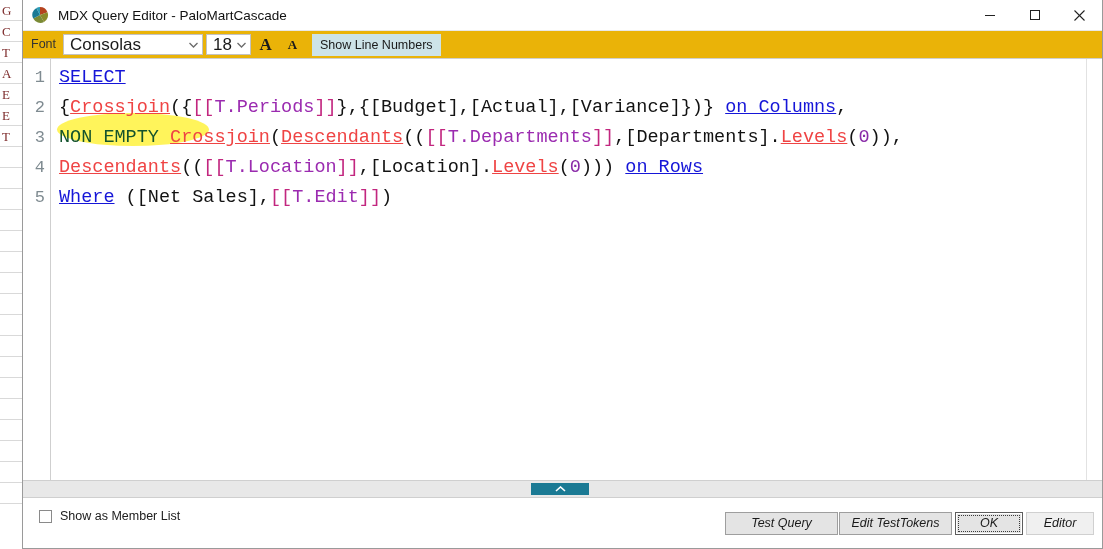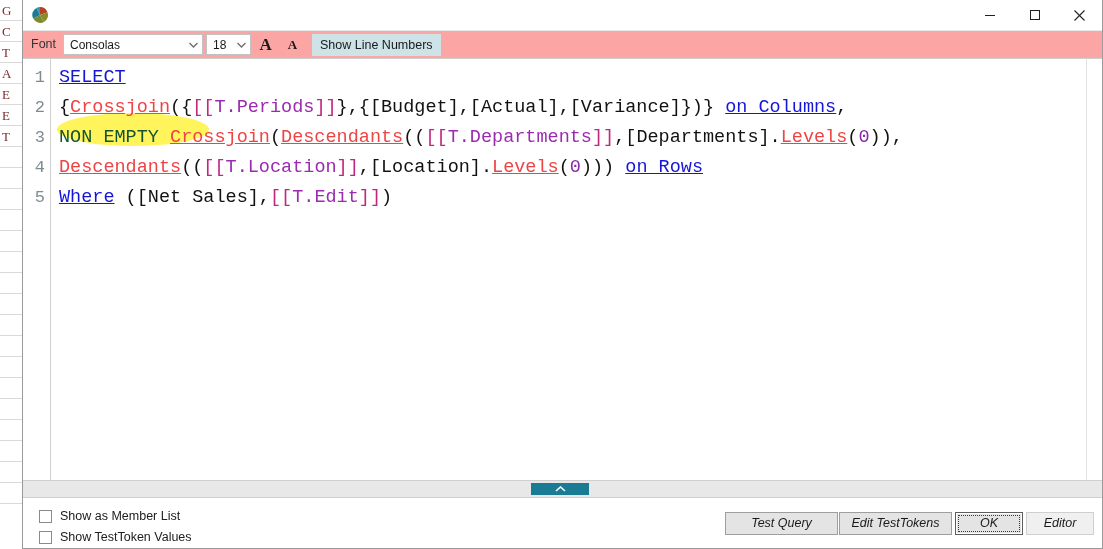--- a/index.html
+++ b/index.html
@@ -121,41 +121,41 @@
     background: transparent;
     border: none;
     cursor: default;
   }
   .winbtn svg { display: block; }
 
   
   #toolbar {
     position: relative;
     height: 27px;
-    background: #fca5a5;
+    background: #eab308;
     display: flex;
     align-items: center;
     border-bottom: 1px solid #cfcfcf;
   }
   #font-label {
     font-size: 12.5px;
     color: #333;
     padding: 0 7px 0 8px;
     line-height: 27px;
   }
   .combo {
     height: 21px;
     border: 1px solid #c2c2c2;
     background: #ffffff;
     display: flex;
     align-items: center;
     box-sizing: border-box;
   }
   .combo .cval {
-    font-size: 12px;
+    font-size: 17px;
     color: #1a1a1a;
     padding-left: 6px;
     flex: 1 1 auto;
     white-space: nowrap;
     overflow: hidden;
   }
   .combo .carrow {
     width: 17px;
     display: flex;
     align-items: center;
@@ -414,20 +414,21 @@
   <div id="titlebar">
     <div id="app-icon">
       <svg width="18" height="18" viewBox="0 0 18 18">
         <path d="M9 9 L9 1 A8 8 0 0 1 16.5 6.2 Z" fill="#b5431f"></path>
         <path d="M9 9 L16.5 6.2 A8 8 0 0 1 13 16 Z" fill="#8a8a2a"></path>
         <path d="M9 9 L13 16 A8 8 0 0 1 2.2 12.6 Z" fill="#7a8a35"></path>
         <path d="M9 9 L2.2 12.6 A8 8 0 0 1 5.4 1.9 Z" fill="#1b7a94"></path>
         <path d="M9 9 L5.4 1.9 A8 8 0 0 1 9 1 Z" fill="#2a9ab5"></path>
       </svg>
     </div>
+    <div id="title-text">MDX Query Editor - PaloMartCascade</div>
 
     <div id="winbtns">
       <div class="winbtn">
         <svg width="12" height="12" viewBox="0 0 12 12">
           <line x1="1" y1="6.5" x2="11" y2="6.5" stroke="#222" stroke-width="1"></line>
         </svg>
       </div>
       <div class="winbtn">
         <svg width="12" height="12" viewBox="0 0 12 12">
           <rect x="1.5" y="1.5" width="9" height="9" fill="none" stroke="#222" stroke-width="1"></rect>
@@ -505,24 +506,20 @@
         <path d="M1 5 L5.5 1 L10 5" fill="none" stroke="#ffffff" stroke-width="1.6"></path>
       </svg>
     </div>
   </div>
 
   <div id="bottom">
     <div class="checkrow" style="top:10px">
       <div class="checkbox"></div>
       <div class="checklabel">Show as Member List</div>
     </div>
-    <div class="checkrow" style="top:31px">
-      <div class="checkbox"></div>
-      <div class="checklabel">Show TestToken Values</div>
-    </div>
 
     <div class="dlgbtn" id="btn-test-query" style="left:702px; top:14px; width:113px;">
       <span>Test Query</span>
     </div>
     <div class="dlgbtn" id="btn-edit-tokens" style="left:816px; top:14px; width:113px;">
       <span>Edit TestTokens</span>
     </div>
     <div class="dlgbtn focused" id="btn-ok" style="left:932px; top:14px; width:68px;">
       <span class="focusring"></span>
       <span>OK</span>

